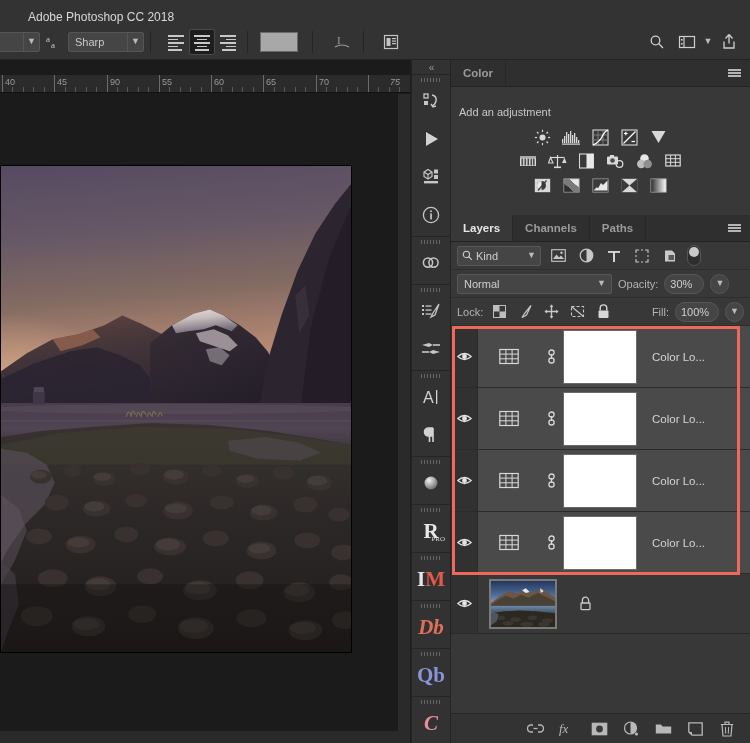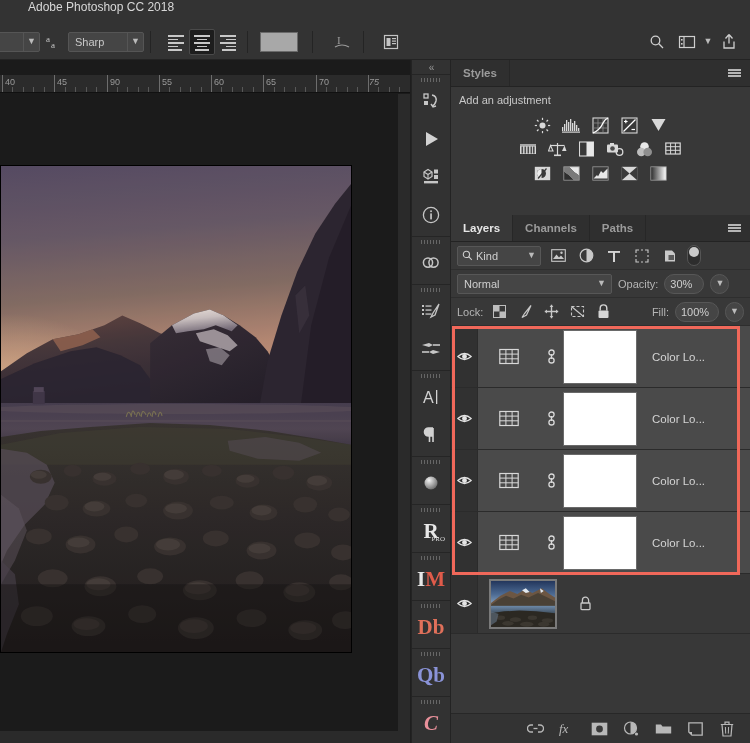--- a/index.html
+++ b/index.html
@@ -8,21 +8,21 @@
     background: #1e1e1e;
     font-family: "Liberation Sans", sans-serif;
     overflow: hidden;
     -webkit-font-smoothing: antialiased;
   }
 
   
   #titlebar {
     height: 24px; width: 750px;
     background: #333333;
-    display: flex; align-items: flex-start;
+    display: flex; align-items: flex-end;
     padding-left: 28px;
     color: #d8d8d8; font-size: 12px;
   }
 
   
   #optionsbar {
     height: 36px; width: 750px;
     background: #333333;
     display: flex; align-items: center;
     border-bottom: 1px solid #232323;
@@ -152,21 +152,21 @@
   .ptab.active { background: #383838; color: #e6e6e6; }
   .panel-menu {
     position: absolute; right: 8px; top: 0; bottom: 0;
     display: flex; align-items: center; justify-content: center; width: 16px;
   }
   .panel-menu i {
     display: block; width: 13px; height: 1.5px; background: #b5b5b5; margin: 1.5px 0;
   }
 
   
-  #adjpanel { background: #383838; padding: 7px 0 8px 0; }
+  #adjpanel { background: #383838; padding: 7px 0 8px 0; margin-top: 12px; }
   #adj-title { font-size: 11px; color: #c8c8c8; padding: 0 0 7px 8px; }
   .adj-row {
     display: flex; justify-content: center; gap: 9px; padding: 2px 0;
   }
   .adj-ico {
     width: 20px; height: 20px;
     display: flex; align-items: center; justify-content: center;
   }
 
   
@@ -421,21 +421,21 @@
       <div class="rtick minor" style="left: 284px;"></div>
       <div class="rtick minor" style="left: 295px;"></div>
       <div class="rtick minor" style="left: 305px;"></div>
       <div class="rtick" style="left: 316px;"></div>
       <div class="rlabel" style="left: 319px;">70</div>
       <div class="rtick minor" style="left: 326px;"></div>
       <div class="rtick minor" style="left: 336px;"></div>
       <div class="rtick minor" style="left: 347px;"></div>
       <div class="rtick minor" style="left: 357px;"></div>
       <div class="rtick" style="left: 368px;"></div>
-      <div class="rlabel" style="left: 369px; font-style: italic;">75</div>
+      <div class="rlabel" style="left: 390px; font-style: italic;">75</div>
       <div class="rtick minor" style="left: 378px;"></div>
       <div class="rtick minor" style="left: 389px;"></div>
       <div class="rtick minor" style="left: 399px;"></div>
     </div>
 
   <div id="canvaswrap">
     <svg id="canvas" viewBox="0 0 352 488" preserveAspectRatio="none">
       <defs>
         <linearGradient id="sky" x1="0" y1="0" x2="0.12" y2="1">
           <stop offset="0" stop-color="#5b5068"></stop>
@@ -711,21 +711,21 @@
       <span class="font-glyph" style="color:#e8e8e8;">I</span>
       <span class="font-glyph" style="color:#e05b4a;">M</span>
     </div>
   </div>
 
   <div class="rail-group">
     <div class="grip">
         <span></span>
       </div>
     <div class="rail-btn">
-      <span class="font-glyph" style="color:#e0705a;">Db</span>
+      <span class="font-glyph" style="color:#e0705a;font-style:italic;">Db</span>
     </div>
   </div>
 
   <div class="rail-group">
     <div class="grip">
         <span></span>
       </div>
     <div class="rail-btn">
       <span class="font-glyph" style="color:#8a93d8;">Qb</span>
     </div>
@@ -739,21 +739,21 @@
       <span class="font-glyph" style="color:#e8909a;font-style:italic;">C</span>
     </div>
   </div>
 
 </div>
 
 <div id="dock">
 
   <div class="panel-tabs">
     <div class="ptab">
-      <span>Styles</span>
+      <span>Color</span>
     </div>
     <div class="panel-menu">
       <span>
           <i></i>
           <i></i>
           <i></i>
         </span>
     </div>
   </div>
 

